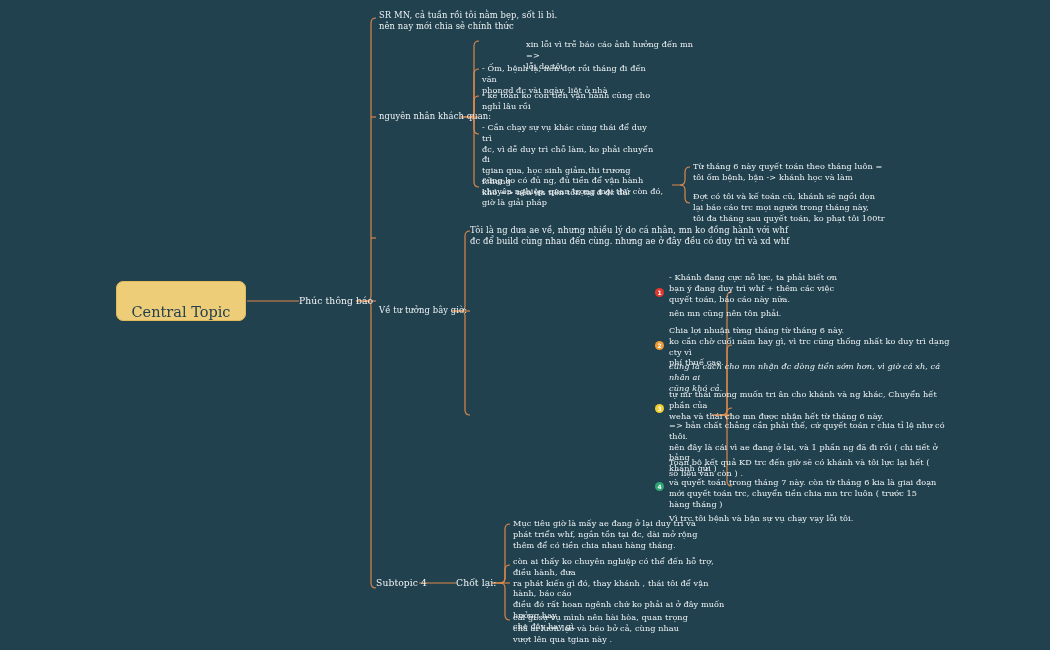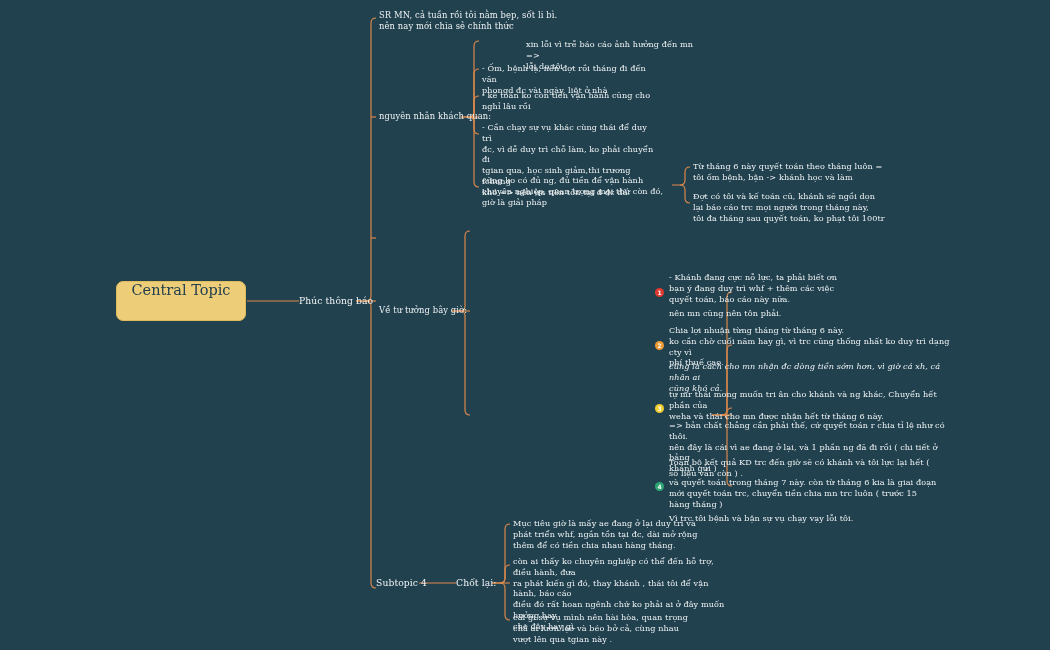--- a/index.html
+++ b/index.html
@@ -47,21 +47,21 @@
   .central {
     position: absolute;
     left: 116px;
     top: 281px;
     width: 130px;
     height: 40px;
     background: #eecd79;
     border: 1.2px solid #e0bb5c;
     border-radius: 7px;
     display: flex;
-    align-items: flex-start;
+    align-items: flex-end;
     justify-content: center;
     color: #23404e;
     font-size: 14.5px;
     font-family: "DejaVu Serif", "Liberation Serif", serif;
     box-sizing: border-box;
   }
   .badge {
     position: absolute;
     width: 9px;
     height: 9px;
@@ -125,20 +125,22 @@
     <span>Central Topic</span>
   </div>
 
   <div class="node lvl1" style="left:299px; top:295px;">Phúc thông báo</div>
   <div class="node lvl1" style="left:376px; top:577px;">Subtopic 4</div>
   <div class="node lvl1" style="left:456px; top:577px;">Chốt lại:</div>
 
   <div class="node lvl2" style="left:379px; top:10px; width:210px;">SR MN, cả tuần rồi tôi nằm bẹp, sốt li bì.
 nên nay mới chia sẻ chính thức</div>
   <div class="node lvl2" style="left:379px; top:111px;">nguyên nhân khách quan:</div>
+  <div class="node lvl2" style="left:470px; top:225px; width:440px;">Tôi là ng dưa ae về, nhưng nhiều lý do cá nhân, mn ko đồng hành với whf
+đc để build cùng nhau đến cùng.  nhưng ae ở đây đều có duy trì và xd whf</div>
   <div class="node lvl2" style="left:379px; top:305px;">Về tư tưởng bây giờ:</div>
 
   <div class="node" style="left:482px; top:39px; width:175px;margin-left:44px;">xin lỗi vì trễ báo cáo ảnh hưởng đến mn =&gt;
 lỗi do tôi</div>
   <div class="node" style="left:482px; top:63px; width:175px;">- Ốm, bệnh lạ, nên đợt rồi tháng đi đến văn
 phongd đc vài ngày, liệt ở nhà</div>
   <div class="node" style="left:482px; top:90px; width:175px;">- kế toán ko còn tiền vận hành cũng cho
 nghỉ lâu rồi</div>
   <div class="node" style="left:482px; top:122px; width:175px;">- Cần chạy sự vụ khác cùng thái để duy trì
 đc, vì dễ duy trì chỗ làm, ko phải chuyển đi

